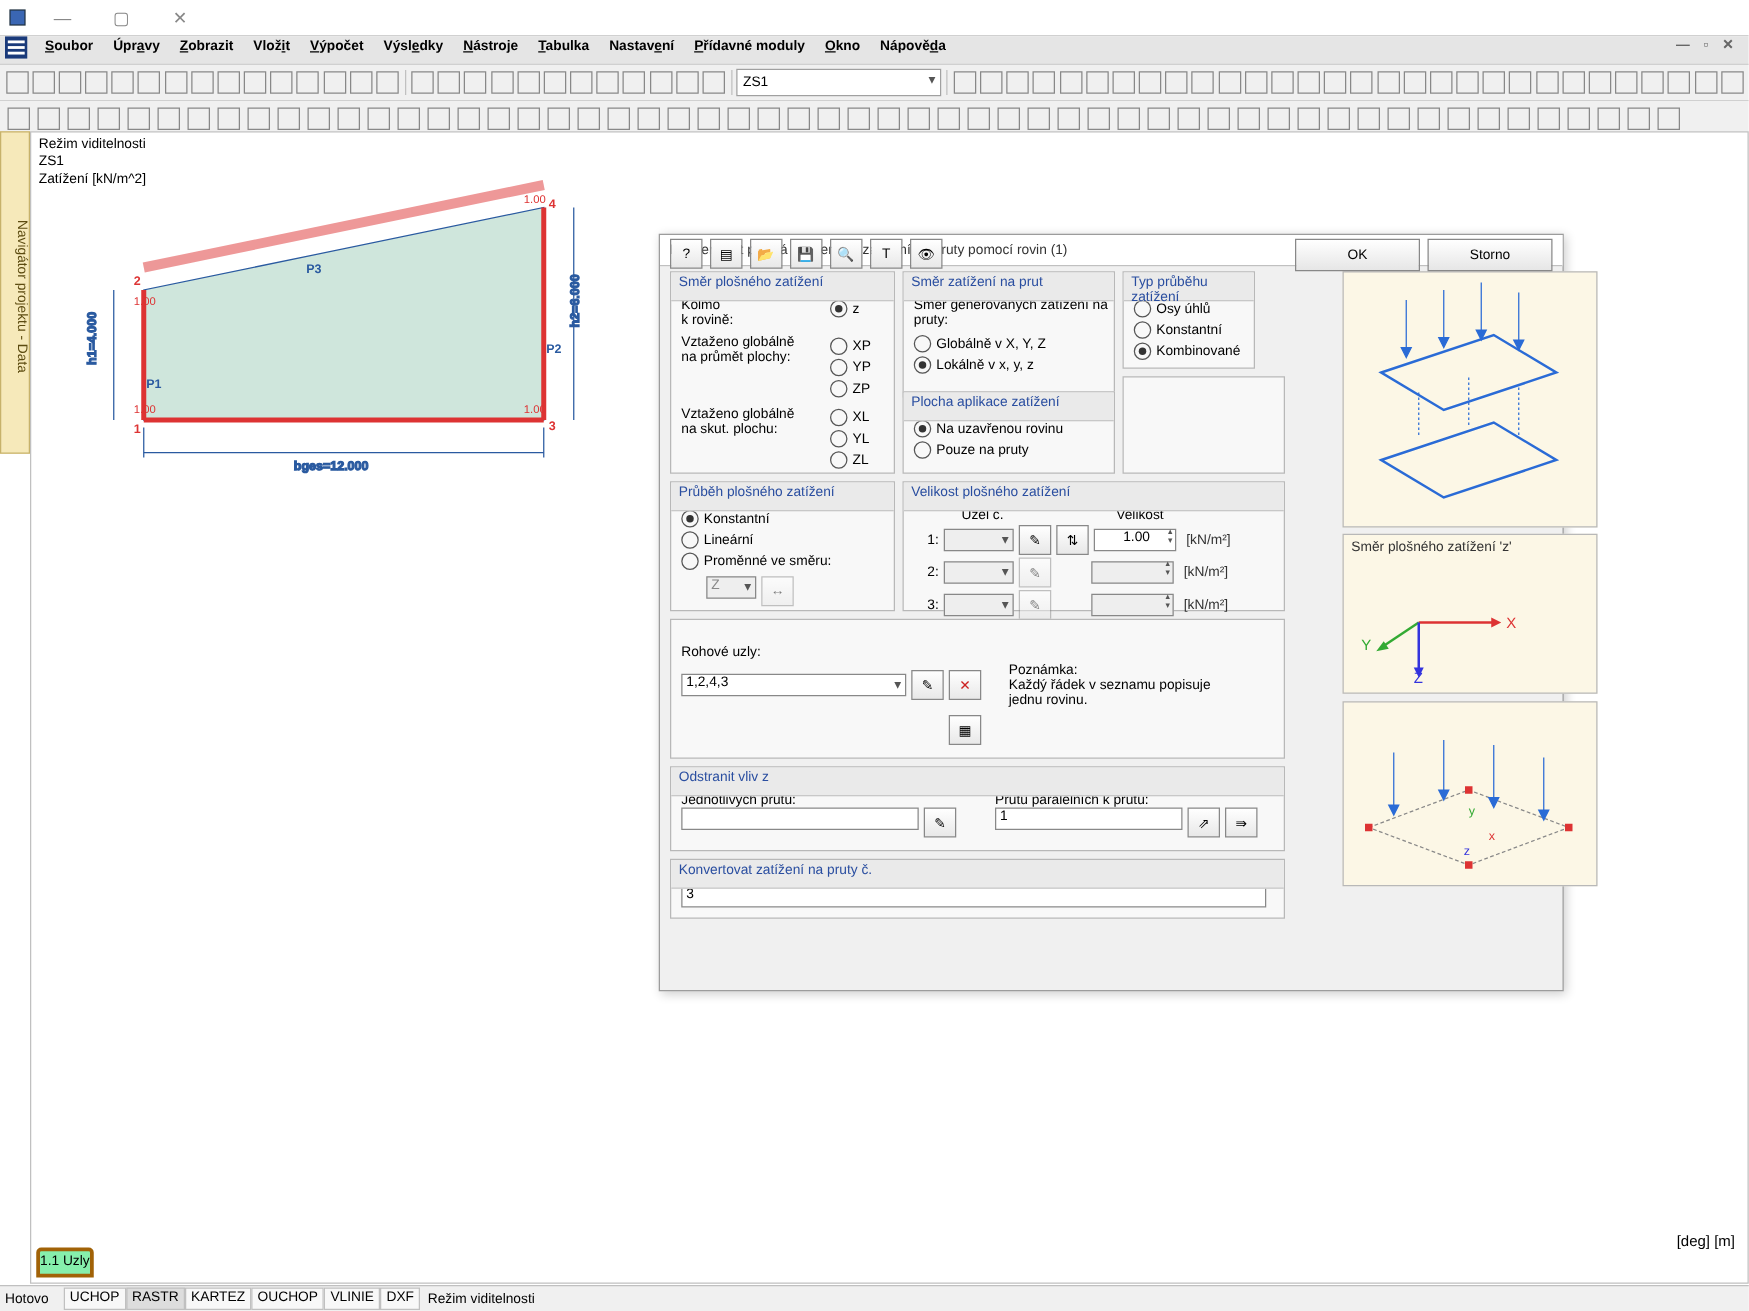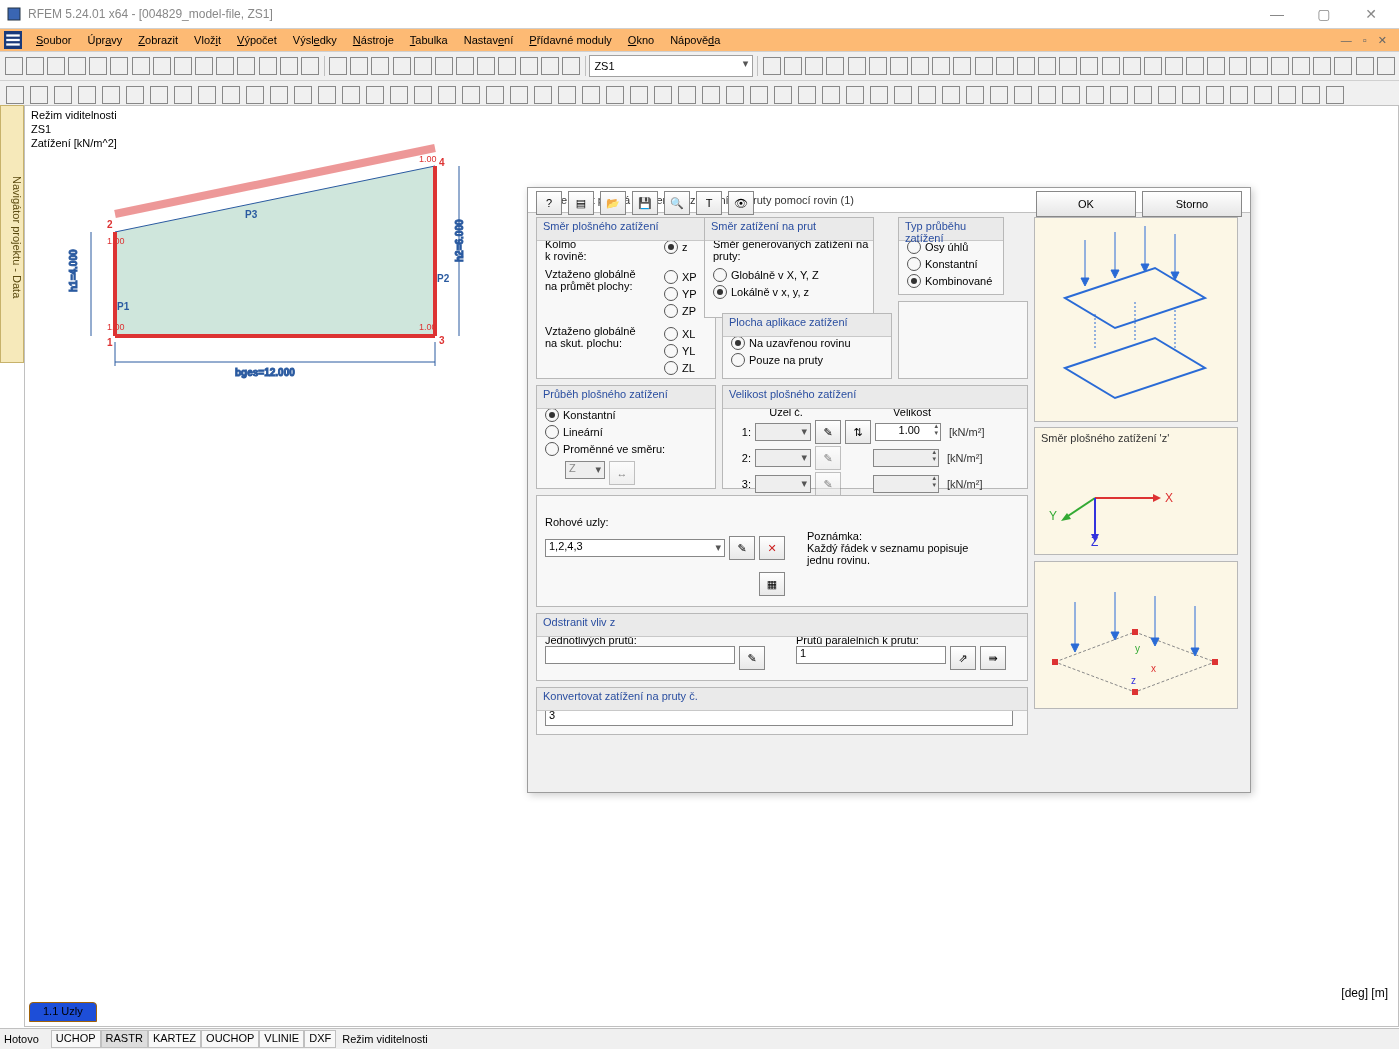--- a/index.html
+++ b/index.html
@@ -23,25 +23,26 @@
   align-items: center;
   padding: 0 6px;
 }
 .title-bar-icon { width: 16px; height: 16px; margin-right: 6px; display: inline-block; }
 .title-text { flex: 1; color: #888; font-size: 12px; }
 .win-btns span { display: inline-block; width: 44px; text-align: center; color: #888; font-size: 14px; }
 
 
 .menu-bar {
   height: 22px;
-  background: #fdba74;
+  background: #e5e5e5;
   border-bottom: 1px solid #d0d0d0;
   display: flex;
-  align-items: center;
+  align-items: flex-start;
   padding-left: 4px;
+  font-weight: bold;
 }
 .menu-icon { width: 18px; height: 18px; margin-right: 6px; display: inline-flex; align-items: center; justify-content: center; }
 .menu-item { padding: 2px 8px; cursor: default; }
 .menu-item u { text-decoration: underline; }
 .mdi-btns { margin-left: auto; padding-right: 8px; color: #666; }
 .mdi-btns span { padding: 0 4px; cursor: default; }
 
 
 .toolbar-row {
   height: 28px;
@@ -90,21 +91,21 @@
   background: #fff;
   border: 1px solid #c0c0c0;
 }
 .canvas-texts { position: absolute; left: 6px; top: 2px; line-height: 14px; }
 .units-hint { position: absolute; right: 10px; bottom: 26px; font-size: 12px; }
 
 
 .model-svg { position: absolute; left: 40px; top: 26px; }
 
 
-.bottom-tab { position: absolute; left: 4px; bottom: 4px; border: 1px solid #a16207; background: #1d4ed8; padding: 0 13px; height: 18px; line-height: 16px; border-top-left-radius: 4px; border-top-right-radius: 4px; }
+.bottom-tab { position: absolute; left: 4px; bottom: 4px; border: 3px solid #a16207; background: #86efac; padding: 0 0; height: 18px; line-height: 16px; border-top-left-radius: 4px; border-top-right-radius: 4px; }
 
 
 .status-bar { position: absolute; left: 0; right: 0; bottom: 0; height: 20px; background: #f0f0f0; border-top: 1px solid #c0c0c0; display: flex; align-items: center; padding: 0 4px; }
 .status-cell { border: 1px solid #c0c0c0; padding: 0 4px; height: 16px; line-height: 14px; margin-right: 0px; background: #f8f8f8; }
 .status-cell.pressed { background: #ddd; }
 .status-right { margin-left: auto; }
 
 
 .dialog {
   position: absolute;
@@ -161,20 +162,21 @@
 .spin:after { content: "▴\A▾"; white-space: pre; position: absolute; right: 2px; top: -2px; font-size: 7px; line-height: 7px; color: #555; }
 
 .unit { color: #333; margin-left: 4px; }
 .small-btn { width: 24px; height: 22px; border: 1px solid #888; background: linear-gradient(#fff,#e8e8e8); display: inline-flex; align-items: center; justify-content: center; cursor: default; }
 
 .preview-box {
   position: absolute;
   border: 1px solid #b8b8b8;
   background: #fcf7e6;
   box-sizing: border-box;
+  margin-left: 40px;
 }
 .preview-caption { position: absolute; left: 6px; top: 4px; color: #333; }
 
 .btn {
   height: 24px; min-width: 70px;
   border: 1px solid #888;
   background: linear-gradient(#fff,#e6e6e6);
   display: inline-flex; align-items: center; justify-content: center;
   cursor: default;
   padding: 0 14px;
@@ -189,21 +191,20 @@
 </style>
 </head>
 <body>
 
 <div class="title-bar">
   <span class="title-bar-icon">
     <svg viewBox="0 0 16 16">
         <rect x="2" y="2" width="12" height="12" fill="#3a66b3" stroke="#234"></rect>
       </svg>
   </span>
-  <span class="title-text">RFEM 5.24.01 x64 - [004829_model-file, ZS1]</span>
   <span class="win-btns">
     <span>—</span>
     <span>▢</span>
     <span>✕</span>
   </span>
 </div>
 
 <div class="menu-bar">
   <span class="menu-icon">
     <svg viewBox="0 0 16 16">
@@ -712,21 +713,21 @@
               <span class="radio-label">YL</span>
             </div>
           <div class="radio-row">
               <span class="radio-dot"></span>
               <span class="radio-label">ZL</span>
             </div>
         </div>
       </div>
     </div>
 
-    <div class="group" style="left:176px;top:4px;width:170px;height:101px">
+    <div class="group" style="left:194px;top:4px;width:170px;height:101px">
       <div class="group-title">Směr zatížení na prut</div>
       <div style="margin-bottom:4px">Směr generovaných zatížení na pruty:</div>
       <div class="radio-row">
           <span class="radio-dot"></span>
           <span class="radio-label">Globálně v X, Y, Z</span>
         </div>
       <div class="radio-row">
           <span class="radio-dot checked"></span>
           <span class="radio-label">Lokálně v x, y, z</span>
         </div>

